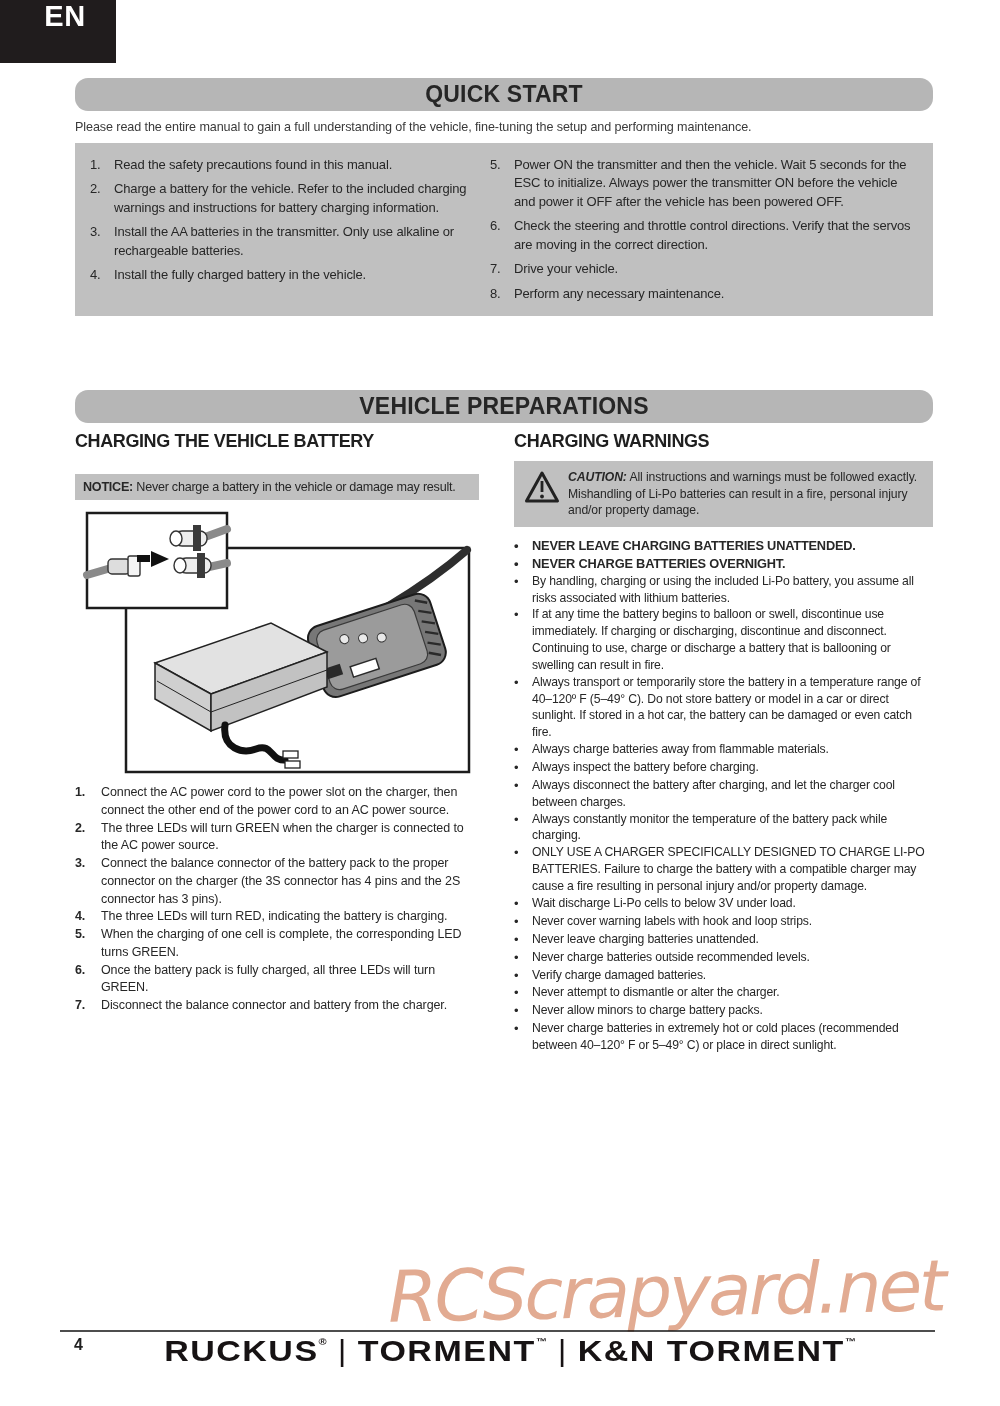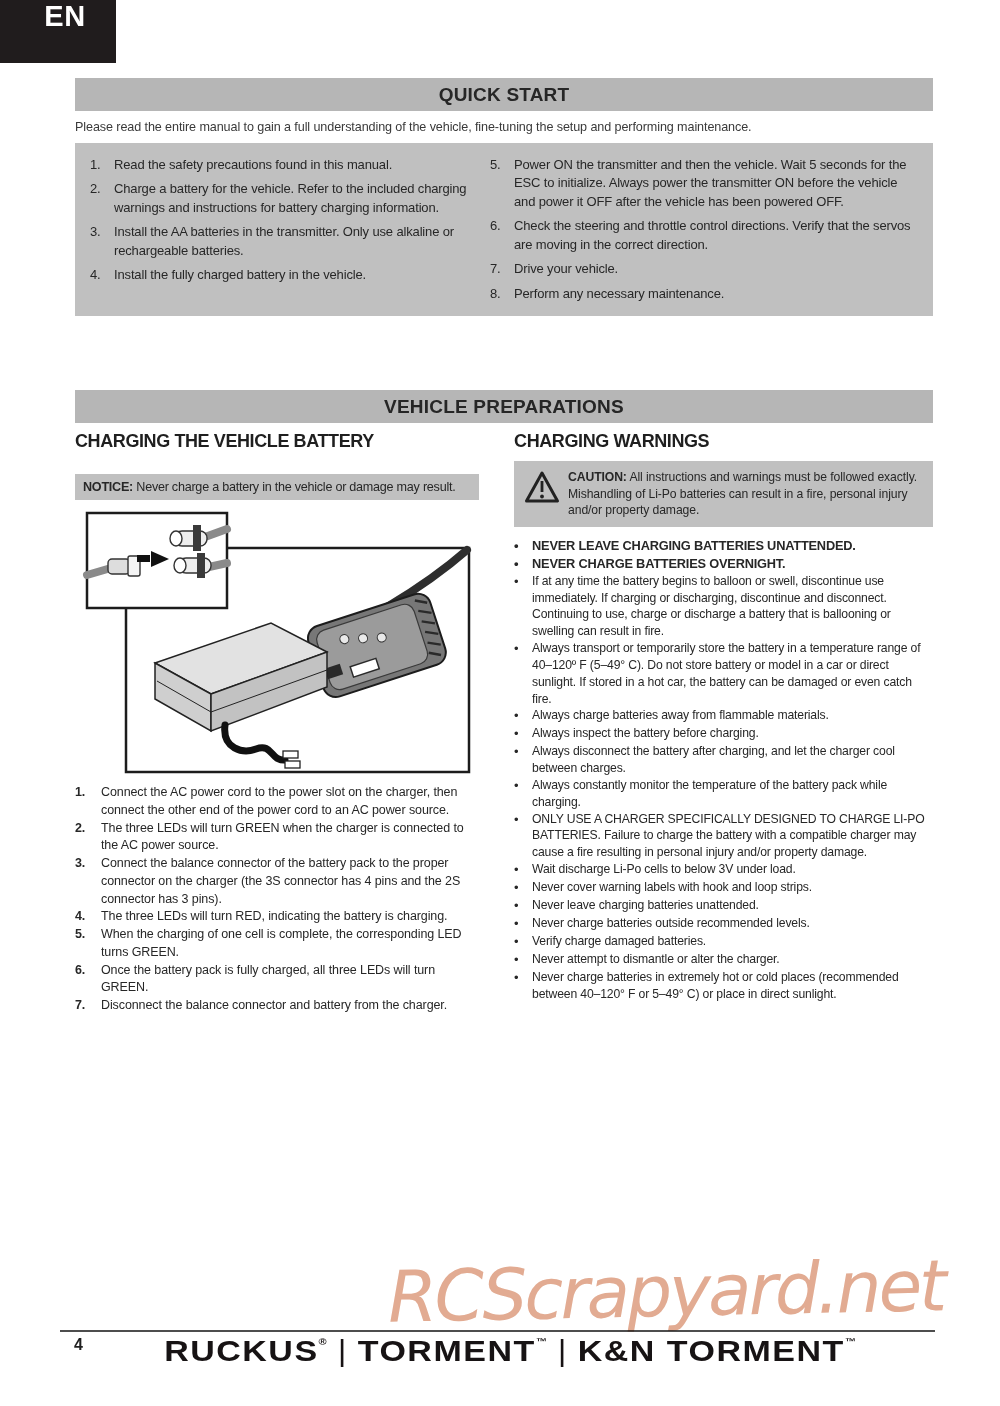--- a/index.html
+++ b/index.html
@@ -8,22 +8,22 @@
   .page { position:relative; width:1000px; height:1406px; background:#fff; overflow:hidden; }
 
   
   .en-box { position:absolute; left:0; top:0; width:116px; height:63px; background:#201c1d;
             display:flex; align-items:flex-start; justify-content:center; }
   .en-box span { color:#fff; font-weight:bold; font-size:29px; letter-spacing:0.5px; padding-left:14px; }
 
   
   .content { position:absolute; left:75px; top:78px; width:858px; }
 
-  .bar { background:#b6b6b6; height:33px; text-align:center; font-weight:bold; font-size:19px;
-         line-height:33px; color:#262626; letter-spacing:0.2px; }
+  .bar { background:#b6b6b6; height:33px; text-align:center; font-weight:bold; font-size:23px;
+         line-height:33px; color:#262626; letter-spacing:0.2px;border-radius:13px; }
   .intro { margin-top:9px; font-size:12.6px; color:#3a3a3a; letter-spacing:-0.1px; }
 
   .qs-box { margin-top:9px; background:#c0c0c0; padding:13px 14px 13px 15px; display:flex; gap:22px; min-height:168px; }
   .qs-col { display:flex; flex-direction:column; gap:6px; }
   .qs-col.left  { width:378px; }
   .qs-col.right { width:424px; }
   .num-item { display:flex; font-size:13px; line-height:1.42; letter-spacing:-0.15px; color:#272727; }
   .num-item .n { width:24px; flex:none; }
   .num-item .t { flex:1; }
 
@@ -34,21 +34,21 @@
   .col-right { width:421px; }
   h2.sec { font-size:18px; font-weight:bold; color:#1f1f1f; letter-spacing:-0.4px; }
 
   .notice-box { margin-top:22px; background:#c0c0c0; padding:6px 8px; font-size:12.6px;
                 letter-spacing:-0.25px; white-space:nowrap; overflow:hidden; color:#272727; }
   .notice-box .lbl { font-weight:bold; }
 
   .caution-box { margin-top:9px; background:#c0c0c0; padding:8px 10px; font-size:12.2px;
                  line-height:1.36; color:#272727; letter-spacing:-0.1px; min-height:58px; }
   .caution-box .tri { float:left; width:36px; height:34px; margin:1px 8px 2px 0; }
-  .caution-box .lbl { font-weight:bold; }
+  .caution-box .lbl { font-weight:bold;font-style:italic; }
 
   .illo { position:relative; margin-top:11px; width:400px; height:266px; }
 
   .steps { margin-top:7px; display:flex; flex-direction:column; }
   .steps .num-item { font-size:12.5px; line-height:1.42; letter-spacing:-0.1px; }
   .steps .num-item .n { width:26px; font-weight:bold; }
 
   .bullets { margin-top:10px; list-style:none; }
   .bullets li { display:flex; font-size:12.2px; line-height:1.38; letter-spacing:-0.15px; color:#272727; }
   .bullets li::before { content:"\2022"; width:18px; flex:none; font-size:13px; }
@@ -223,33 +223,35 @@
             <path d="M18 3 L33.5 31 L2.5 31 Z" fill="none" stroke="#222222" stroke-width="3" stroke-linejoin="round"></path>
             <rect x="16.6" y="11" width="2.8" height="11" fill="#222222"></rect>
             <circle cx="18" cy="26.5" r="1.9" fill="#222222"></circle>
           </svg>
           <span class="lbl">CAUTION:</span><span> All instructions and warnings must be followed exactly. Mishandling of Li-Po batteries can result in a fire, personal injury and/or property damage.</span>
         </div>
 
         <ul class="bullets">
           <li class="b">NEVER LEAVE CHARGING BATTERIES UNATTENDED.</li>
           <li class="b">NEVER CHARGE BATTERIES OVERNIGHT.</li>
+          <li>By handling, charging or using the included Li-Po battery, you assume all risks associated with lithium batteries.</li>
           <li>If at any time the battery begins to balloon or swell, discontinue use immediately. If charging or discharging, discontinue and disconnect. Continuing to use, charge or discharge a battery that is ballooning or swelling can result in fire.</li>
           <li>Always transport or temporarily store the battery in a temperature range of 40–120º F (5–49° C). Do not store battery or model in a car or direct sunlight. If stored in a hot car, the battery can be damaged or even catch fire.</li>
           <li>Always charge batteries away from flammable materials.</li>
           <li>Always inspect the battery before charging.</li>
           <li>Always disconnect the battery after charging, and let the charger cool between charges.</li>
           <li>Always constantly monitor the temperature of the battery pack while charging.</li>
           <li>ONLY USE A CHARGER SPECIFICALLY DESIGNED TO CHARGE LI-PO BATTERIES. Failure to charge the battery with a compatible charger may cause a fire resulting in personal injury and/or property damage.</li>
           <li>Wait discharge Li-Po cells to below 3V under load.</li>
           <li>Never cover warning labels with hook and loop strips.</li>
           <li>Never leave charging batteries unattended.</li>
           <li>Never charge batteries outside recommended levels.</li>
           <li>Verify charge damaged batteries.</li>
           <li>Never attempt to dismantle or alter the charger.</li>
+          <li>Never allow minors to charge battery packs.</li>
           <li>Never charge batteries in extremely hot or cold places (recommended between 40–120° F or 5–49° C) or place in direct sunlight.</li>
         </ul>
       </div>
     </div>
   </div>
 
   <div class="watermark">RCScrapyard.net</div>
 
   <div class="footer-line"></div>
   <div class="page-num">4</div>

